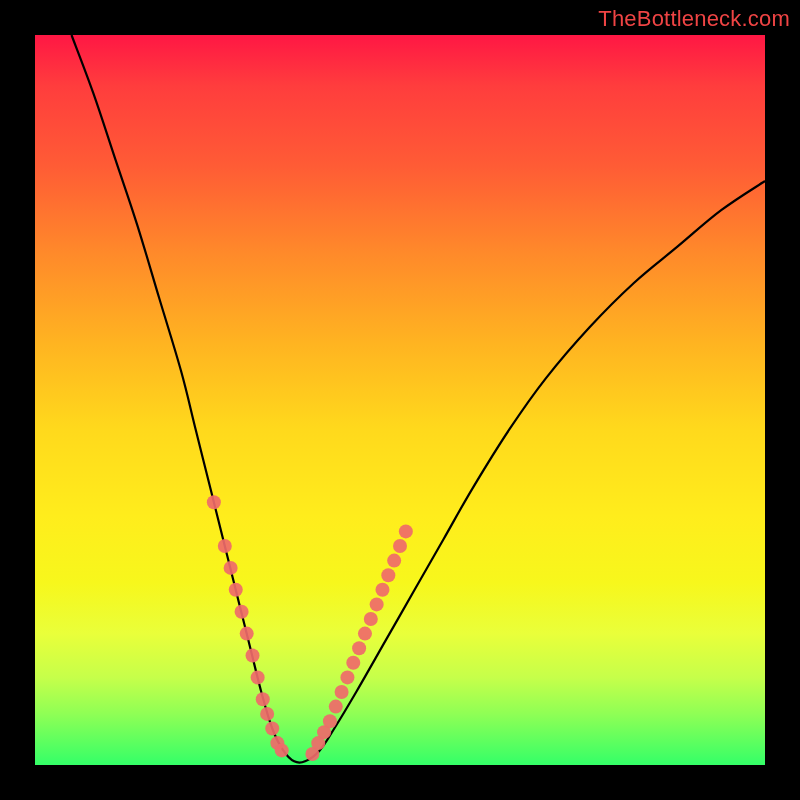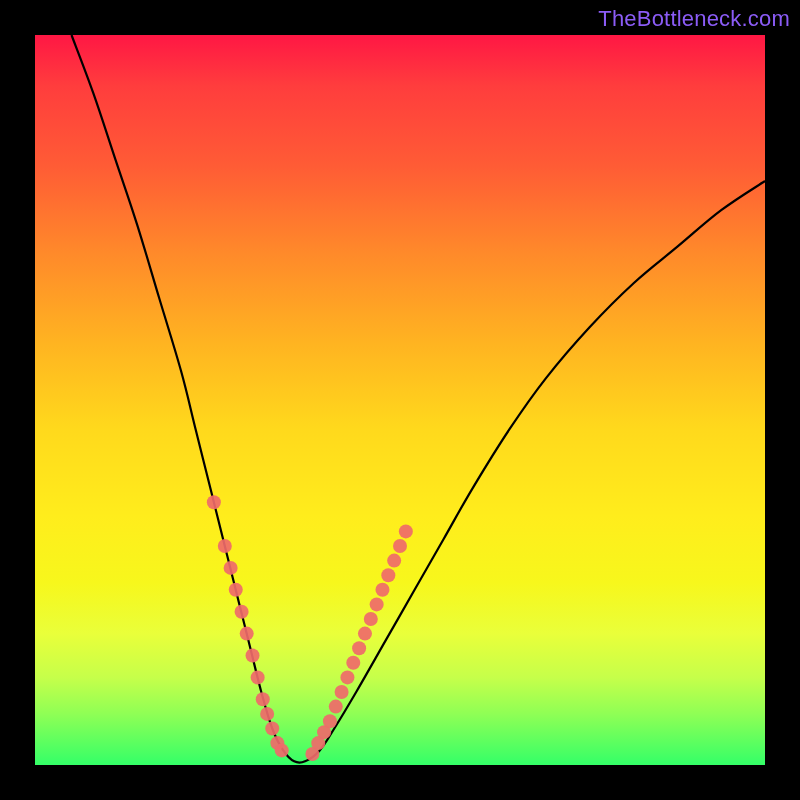--- a/index.html
+++ b/index.html
@@ -37,21 +37,21 @@
       #e9ff3a 82%,
       #c6ff4a 88%,
       #8fff55 93%,
       #34ff68 100%
     );
   }
   .watermark {
     position: absolute;
     top: 6px;
     right: 10px;
-    color: #8b5cf6;
+    color: #ef4444;
     font-size: 22px;
     font-weight: 500;
     letter-spacing: 0.2px;
     user-select: none;
   }
   svg.curve-layer {
     position: absolute;
     left: 0;
     top: 0;
     width: 730px;

